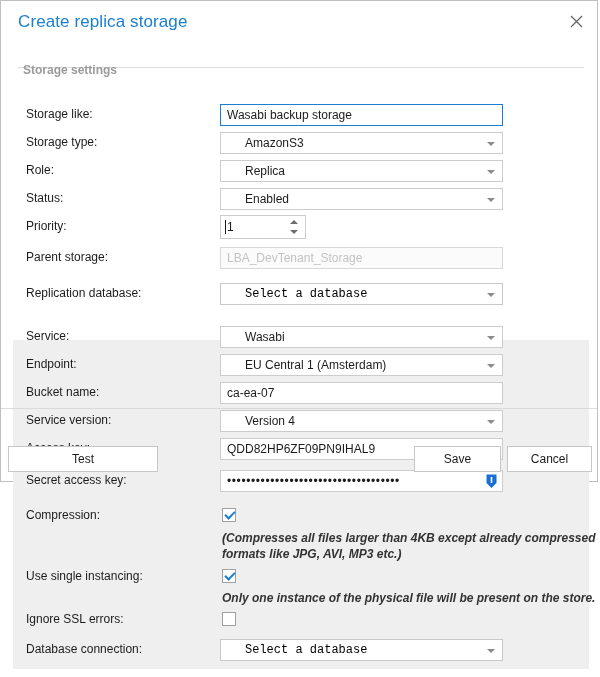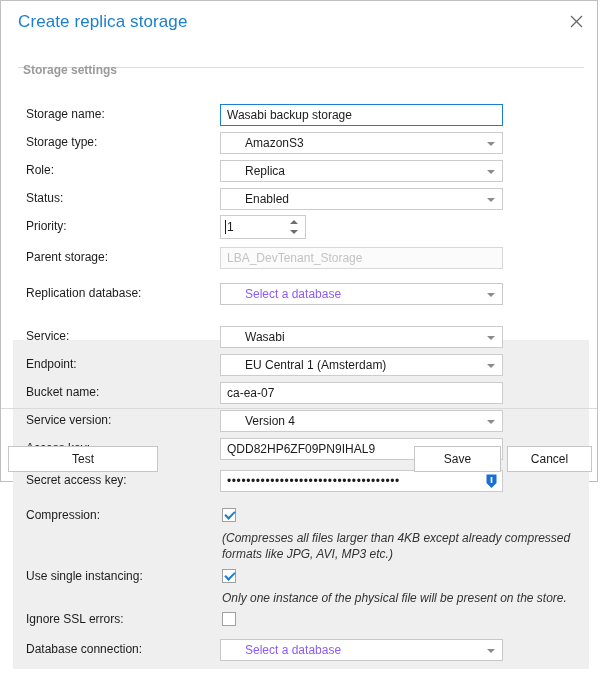--- a/index.html
+++ b/index.html
@@ -114,21 +114,21 @@
     font-family: "Liberation Sans", sans-serif;
     font-size: 12px;
     color: #1c1c1c;
     line-height: 20px;
     padding: 0 6px;
     white-space: nowrap;
     overflow: hidden;
   }
   .fld.focused { border: 1px solid #1a7ed1; }
   .fld.disabled { background: #fbfbfb; color: #c3c3c3; border-color: #d8d8d8; }
-  .fld.placeholder { color: #8b5cf6; border-color: #c8c8c8; }
+  .fld.placeholder { color: #000000; border-color: #c8c8c8; font-family: Liberation Mono, monospace; }
   .fld.combo { padding-right: 22px; padding-left: 24px; }
 
   .caret {
     position: absolute;
     right: 7px;
     top: 9px;
     width: 0;
     height: 0;
     border-left: 4px solid transparent;
     border-right: 4px solid transparent;
@@ -224,20 +224,21 @@
   }
 
   .hint {
     position: absolute;
     left: 221px;
     font-style: italic;
     font-size: 12px;
     color: #333333;
     line-height: 16px;
     white-space: nowrap;
+    font-weight: bold;
   }
 
   
   .footer {
     position: relative;
     height: 72px;
     flex: 0 0 72px;
     border-top: 1px solid #dadada;
   }
   .btn {
@@ -276,21 +277,21 @@
 
   <div class="section-head">
     <span>Storage settings</span>
   </div>
 
   <div class="body">
 
     <div class="gray-panel"></div>
 
     <div class="row" style="top:36px">
-      <div class="lbl">Storage name:</div>
+      <div class="lbl">Storage like:</div>
       <div class="fld focused">Wasabi backup storage</div>
     </div>
 
     <div class="row" style="top:64px">
       <div class="lbl">Storage type:</div>
       <div class="fld combo">
         <span>AmazonS3</span>
         <span class="caret"></span>
       </div>
     </div>

